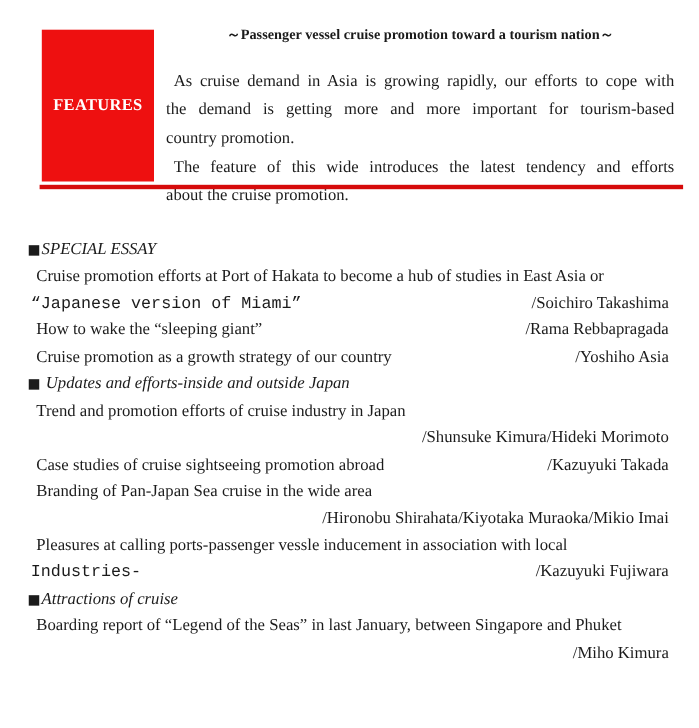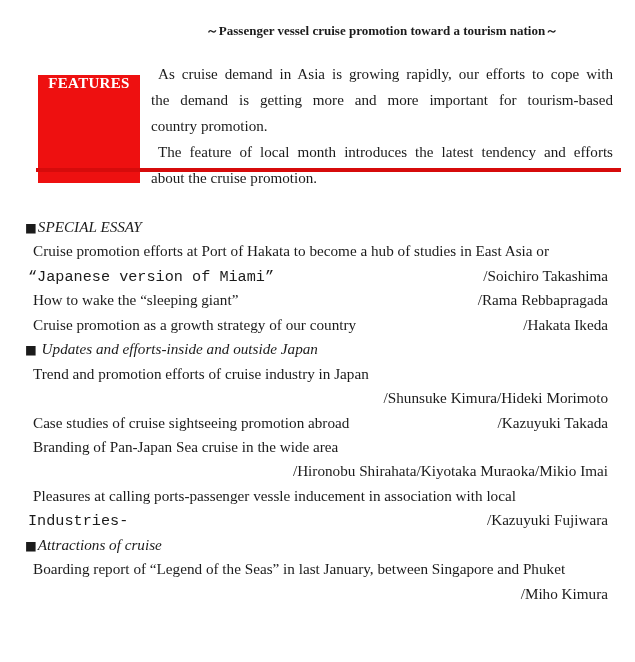--- a/index.html
+++ b/index.html
@@ -3,23 +3,23 @@
 <meta charset="utf-8">
 <style>
   html,body{margin:0;padding:0;background:#fff;}
   .page{
     position:relative;width:635px;height:662px;background:#fff;overflow:hidden;
     font-family:"Liberation Serif","DejaVu Serif",serif;
     color:#1b1b1b;
   }
   
   .features-box{
-    position:absolute;left:38px;top:27px;width:102px;height:108px;
+    position:absolute;left:38px;top:27px;width:102px;height:138px;
     background:var(--features-red,#ee1010);
-    display:flex;justify-content:center;margin-top:48px;
+    display:flex;align-items:center;justify-content:center;
   }
   .features-box .lbl{
     color:var(--features-text,#ffffff);font-weight:bold;font-size:15px;letter-spacing:.3px;
     font-family:"Liberation Serif","DejaVu Serif",serif;
   }
   .header-text{position:absolute;left:151px;top:18px;width:462px;}
   .hdr-title{
     text-align:center;font-weight:bold;font-size:13px;line-height:25px;margin-bottom:18px;
     font-family:"Liberation Serif","DejaVu Serif","DejaVu Sans",serif;
     white-space:nowrap;
@@ -54,21 +54,21 @@
   <div class="features-box">
     <span class="lbl">FEATURES</span>
   </div>
 
   <div class="header-text">
     <div class="hdr-title">～Passenger vessel cruise promotion toward a tourism nation～</div>
     <div class="intro">
         <div class="line jl first">As cruise demand in Asia is growing rapidly, our efforts to cope with</div>
         <div class="line jl">the demand is getting more and more important for tourism-based</div>
         <div class="line">country promotion.</div>
-        <div class="line jl first">The feature of local month introduces the latest tendency and efforts</div>
+        <div class="line jl first">The feature of this wide introduces the latest tendency and efforts</div>
         <div class="line">about the cruise promotion.</div>
       </div>
   </div>
 
   <div class="red-rule"></div>
 
   <div class="toc">
       <div class="row section">
         <span class="bullet">■</span>
         <span class="slabel">SPECIAL ESSAY</span>
@@ -81,21 +81,21 @@
       <div class="row item hang">
         <span class="item-text">“Japanese version of Miami”</span>
         <span class="author">/Soichiro Takashima</span>
       </div>
       <div class="row item">
         <span class="item-text">How to wake the “sleeping giant”</span>
         <span class="author">/Rama Rebbapragada</span>
       </div>
       <div class="row item">
         <span class="item-text">Cruise promotion as a growth strategy of our country</span>
-        <span class="author">/Hakata Ikeda</span>
+        <span class="author">/Yoshiho Asia</span>
       </div>
       <div class="row section">
         <span class="bullet">■</span>
         <span class="slabel"> Updates and efforts-inside and outside Japan</span>
         <span style="flex: 1 1 0%;"></span>
       </div>
       <div class="row item">
         <span class="item-text">Trend and promotion efforts of cruise industry in Japan</span>
         <span class="author"></span>
       </div>

